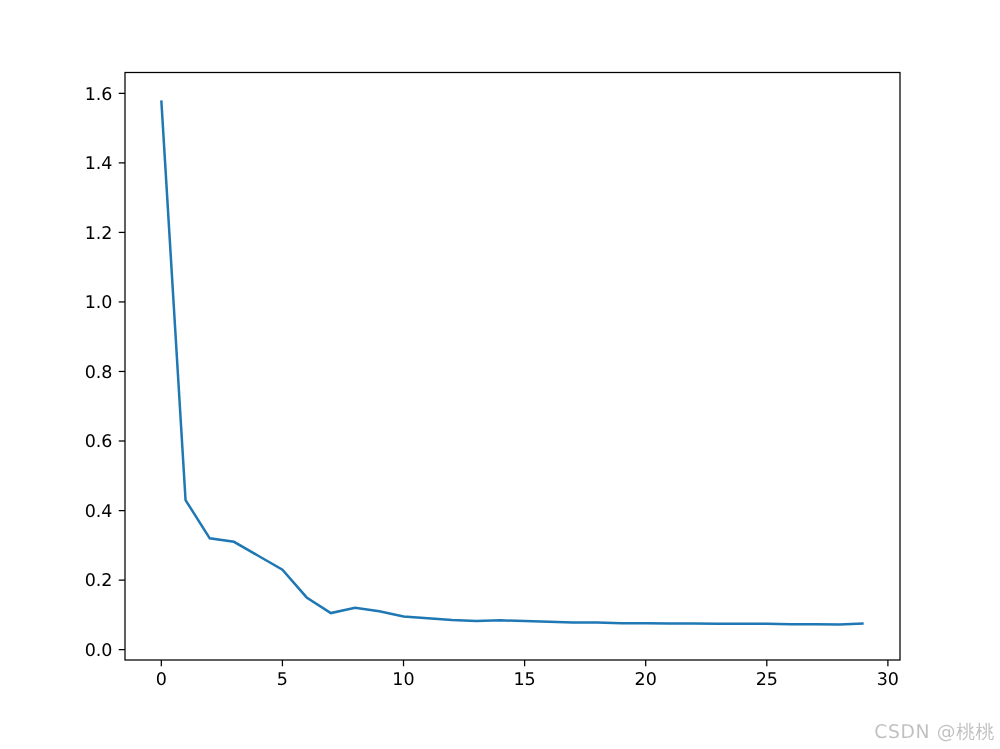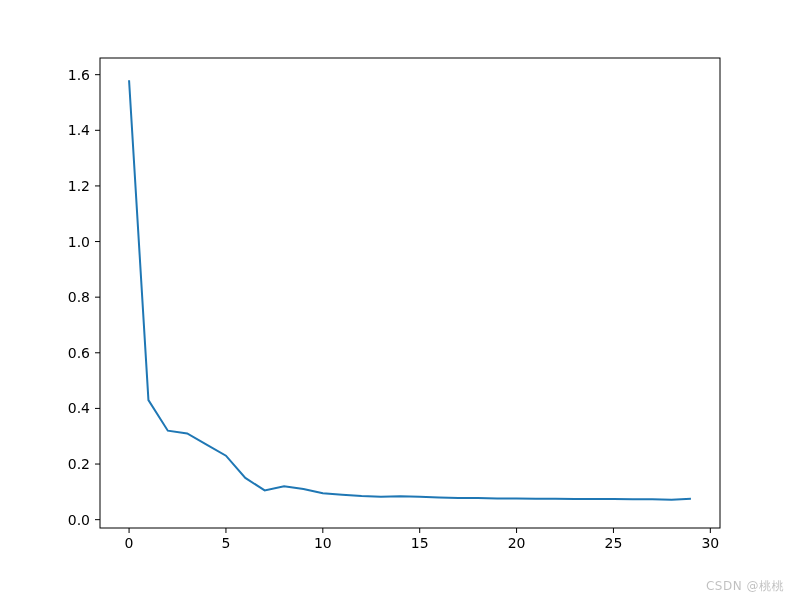--- a/index.html
+++ b/index.html
@@ -17,23 +17,23 @@
     left: 0; top: 0;
     width: 800px; height: 599px;
   }
   svg { display: block; }
   .axis-line { stroke: #000; stroke-width: 1; fill: none; }
   .tick-line { stroke: #000; stroke-width: 1; }
   .tick-label { font-size: 14px; fill: #000; }
   .series-line { stroke: #1f77b4; stroke-width: 2; fill: none; }
   .watermark {
     position: absolute;
-    right: 16px;
+    right: 4px;
     bottom: 4px;
-    font-size: 12px;
+    font-size: 15px;
     color: rgba(0,0,0,0.25);
     user-select: none;
     pointer-events: none;
     letter-spacing: 0.5px;
   }
 </style>
 </head>
 <body>
 
 <div class="chart-wrap">

